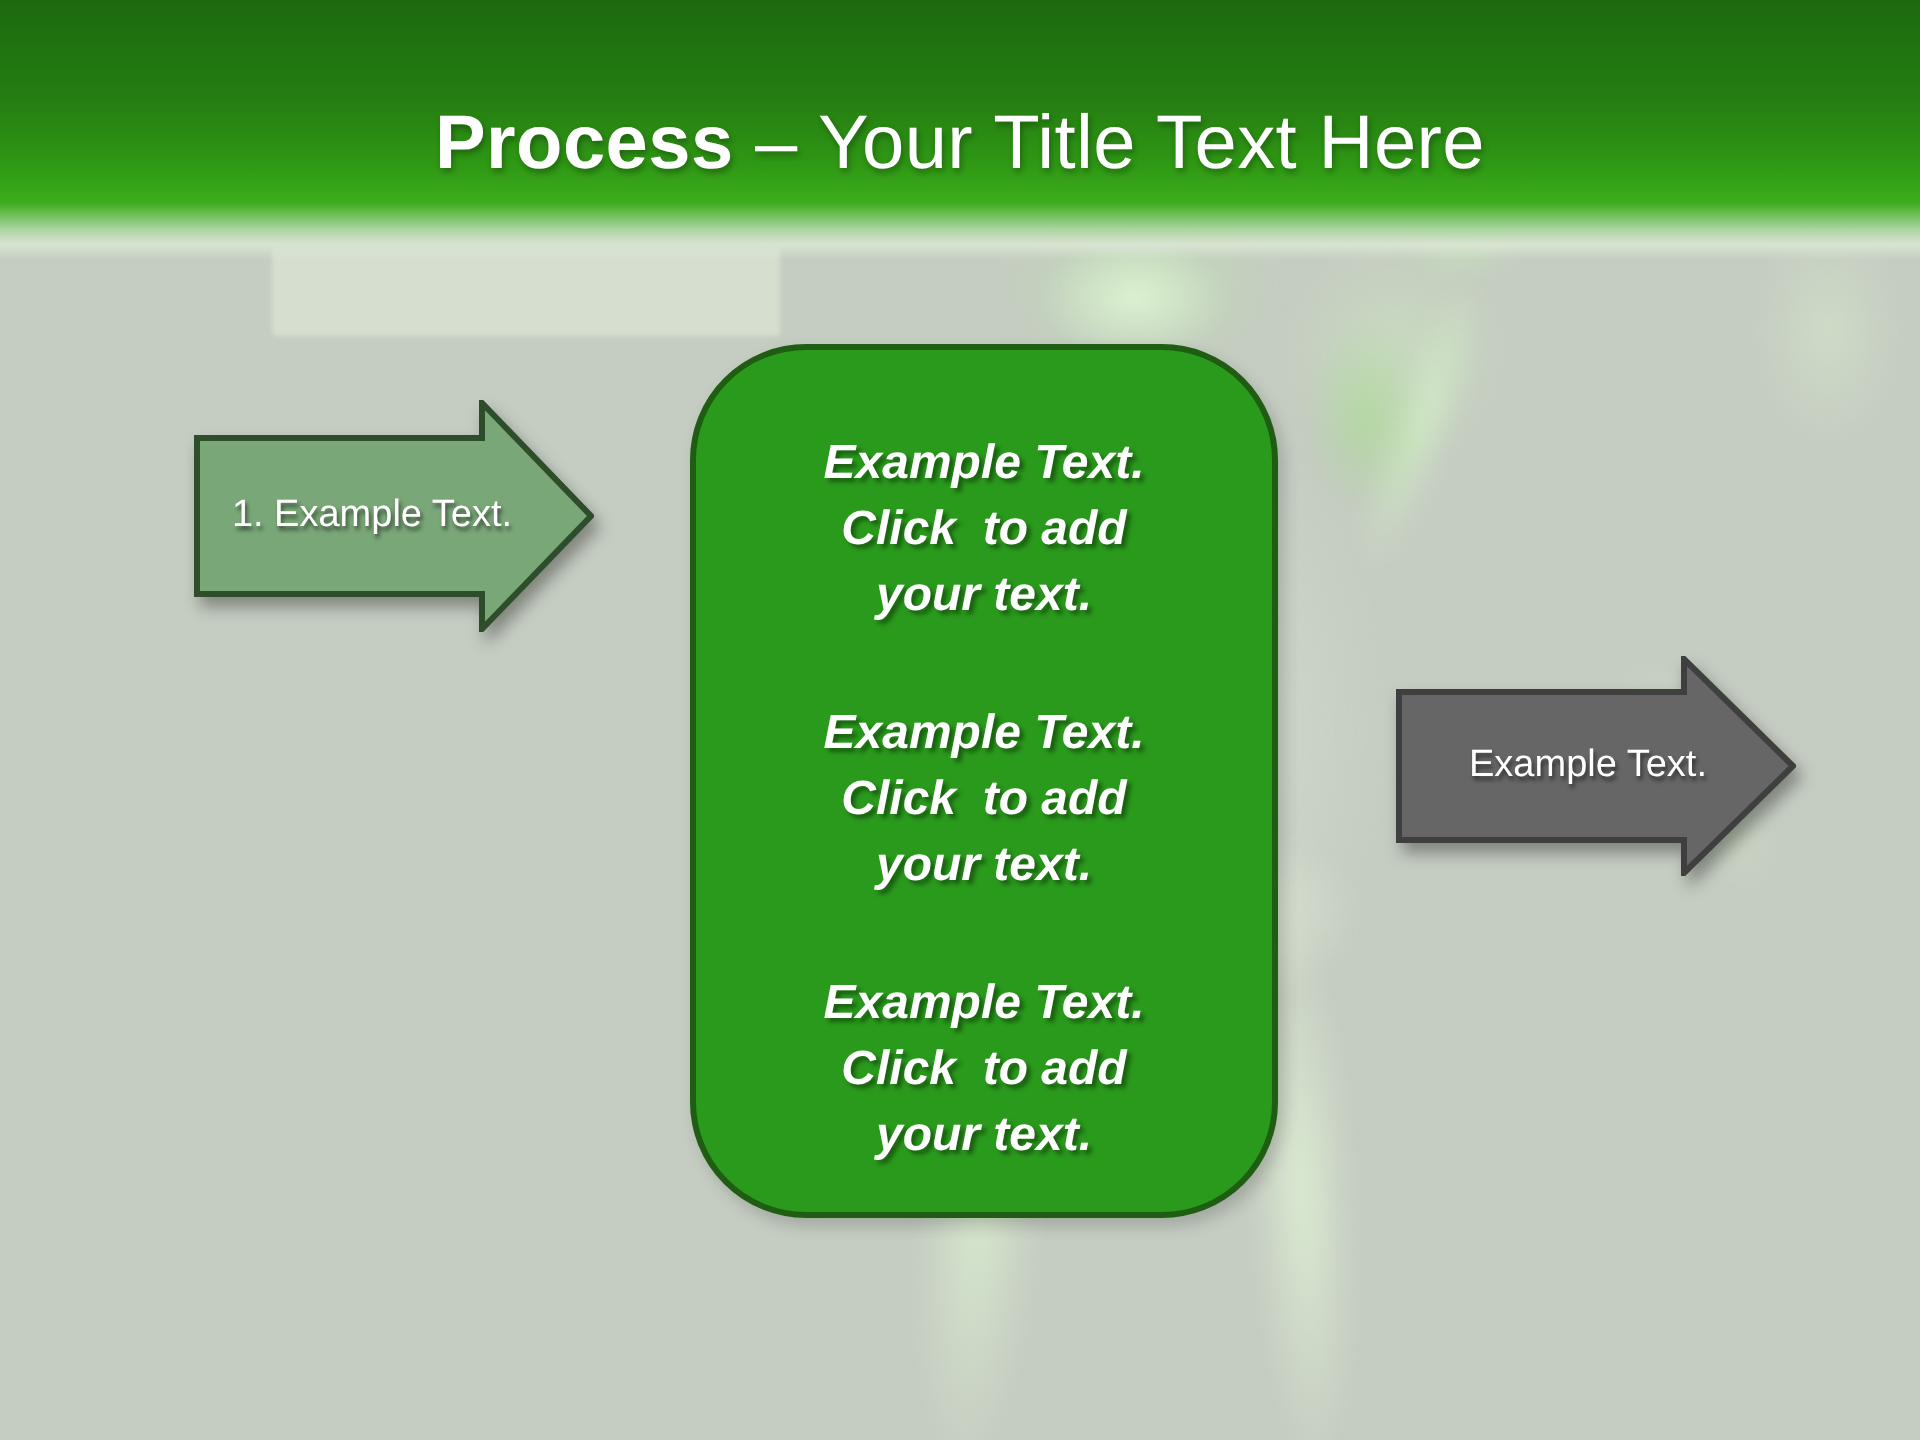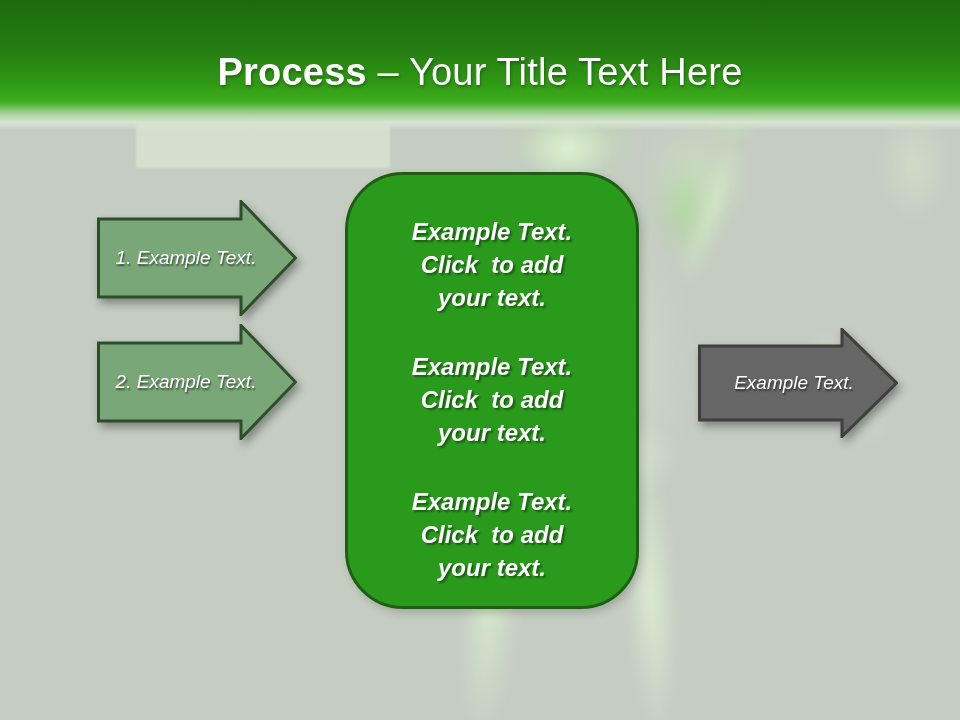--- a/index.html
+++ b/index.html
@@ -55,21 +55,21 @@
   }
   .title {
     position: absolute; left: 0; top: 52px; width: 100%;
     text-align: center; color: var(--text-white, #fff);
     font-size: 38px; line-height: 40px; letter-spacing: 0.2px;
     text-shadow: 1px 2px 3px rgba(0,0,0,0.30);
   }
   .title .bold { font-weight: bold; }
 
   
-  .arrow { position: absolute; width: 200px; font-style: italic; }
+  .arrow { position: absolute; width: 200px; }
   .arrow svg { display: block; filter: drop-shadow(3px 5px 4px rgba(0,0,0,0.35)); }
   .arrow .arrow-label {
     position: absolute; inset: 0;
     display: flex; align-items: center; justify-content: center;
     color: var(--text-white, #fff); font-size: 19px;
     text-shadow: 1px 2px 2px rgba(0,0,0,0.55);
     white-space: pre;
   }
   .arrow-1 { left: 97px;  top: 200px; height: 116px; }
   .arrow-2 { left: 97px;  top: 324px; height: 116px; }
@@ -122,26 +122,20 @@
   <div class="header"></div>
   <div class="title"><span class="bold">Process</span><span> – Your Title Text Here</span></div>
 
   <div class="arrow arrow-1">
     <svg width="200" height="116" viewBox="0 0 200 116">
       <polygon points="1.5,19 144,19 144,1.5 198.5,58 144,114.5 144,97 1.5,97" style="fill:var(--arrow-sage,#7aa778); stroke:var(--arrow-sage-border,#2e4d2b); stroke-width:3;"></polygon>
     </svg>
     <div class="arrow-label">1. Example Text.</div>
   </div>
 
-  <div class="arrow arrow-2">
-    <svg width="200" height="116" viewBox="0 0 200 116">
-      <polygon points="1.5,19 144,19 144,1.5 198.5,58 144,114.5 144,97 1.5,97" style="fill:var(--arrow-sage,#7aa778); stroke:var(--arrow-sage-border,#2e4d2b); stroke-width:3;"></polygon>
-    </svg>
-    <div class="arrow-label">2. Example Text.</div>
-  </div>
 
 
   <div class="center-box">
     <p><span class="box-line">Example Text.</span><br><span class="box-line">Click  to add</span><br><span class="box-line">your text.</span></p>
     <p><span class="box-line">Example Text.</span><br><span class="box-line">Click  to add</span><br><span class="box-line">your text.</span></p>
     <p><span class="box-line">Example Text.</span><br><span class="box-line">Click  to add</span><br><span class="box-line">your text.</span></p>
   </div>
 
   <div class="arrow arrow-result">
     <svg width="200" height="110" viewBox="0 0 200 110">

